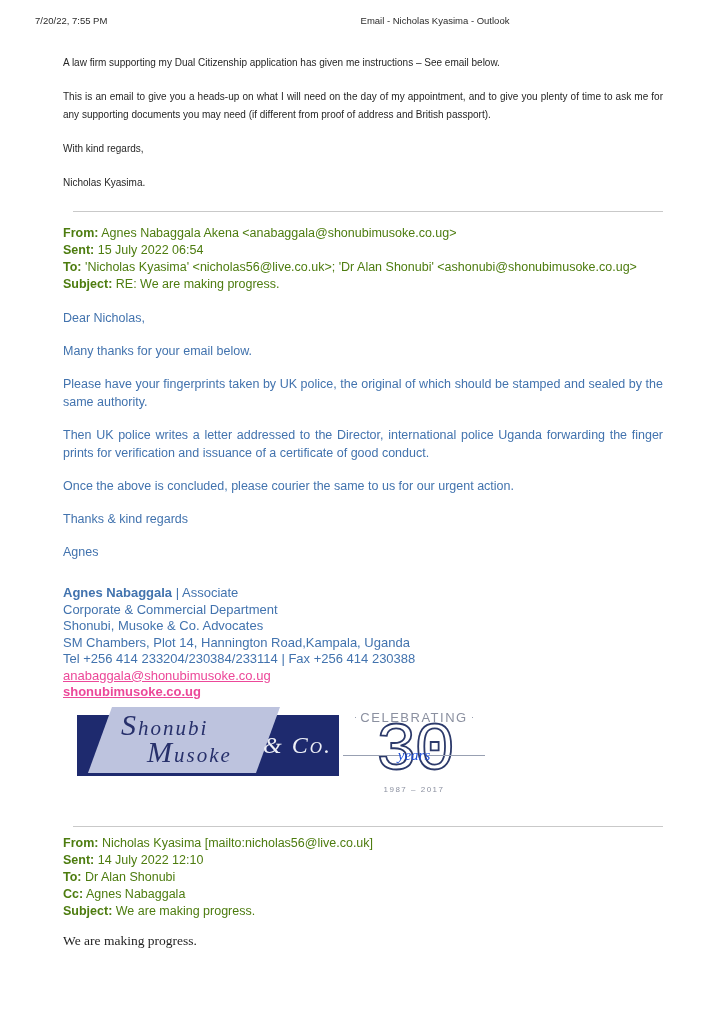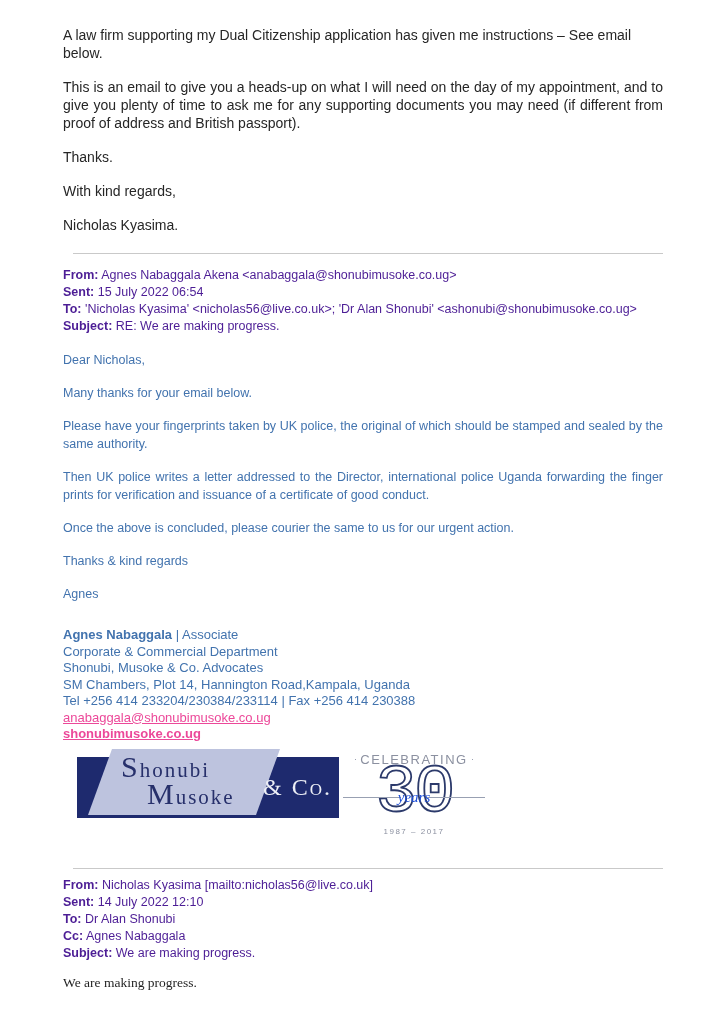--- a/index.html
+++ b/index.html
@@ -18,45 +18,45 @@
     height:13px;
     font-size:9.5px;
     color:#2b2b2b;
   }
   .print-date{position:absolute;left:35px;top:15px;}
   .print-title{position:absolute;left:435px;top:15px;transform:translateX(-50%);white-space:nowrap;}
 
   .content{padding:0 61px 0 63px;}
 
   p{margin:0;}
-  .para{font-size:14px;line-height:18px;margin-top:16px;color:#262626;}
+  .para{font-size:10px;line-height:18px;margin-top:16px;color:#262626;}
   .justify{text-align:justify;}
   .first-para{margin-top:26px;}
 
   hr.divider{
     border:none;border-top:1px solid #c9c9c9;
     margin:19px 0 13px 10px;
   }
   hr.divider2{
     border:none;border-top:1px solid #c9c9c9;
     margin:33px 0 8px 10px;
   }
 
-  .hdr-block{font-size:12.5px;line-height:17px;color:#4c1d95;}
+  .hdr-block{font-size:12.5px;line-height:17px;color:#4d7c0f;}
   .hdr-label{font-weight:bold;}
   .blue-para{font-size:12.5px;line-height:18px;margin-top:15px;color:#4273ae;}
 
   .sig-block{margin-top:24px;font-size:13px;line-height:16.5px;color:#4273ae;}
   .sig-name{font-weight:bold;}
   .sig-link{color:#ec4899;text-decoration:underline;display:inline-block;}
   .sig-link.bold{font-weight:bold;}
 
   
   .logo-row{display:flex;align-items:flex-start;margin-top:6px;height:86px;margin-left:14px;}
-  .logo-left{position:relative;width:262px;height:69px;flex:none;}
+  .logo-left{position:relative;width:262px;height:69px;flex:none;font-style:italic;}
   .logo-navy{position:absolute;left:0;right:0;top:8px;bottom:0;background:#1e2a6e;}
   .logo-para{position:absolute;top:0;left:23px;width:168px;height:66px;background:#bdc3de;transform:skewX(-20deg);}
   .logo-text{position:absolute;top:3px;left:44px;z-index:2;}
   .logo-line{
     font-family:"Liberation Serif", serif;color:#27306b;
     font-size:21px;letter-spacing:2px;line-height:1.0;
   }
   .logo-line::first-letter{font-size:30px;}
   .logo-line2{margin-left:26px;margin-top:-3px;}
   .logo-co{
@@ -87,26 +87,29 @@
   .serif-para{
     font-family:"Liberation Serif", serif;
     font-size:13.5px;line-height:17px;margin-top:12px;color:#1f1f1f;
   }
 </style>
 </head>
 <body>
 
 <div class="page">
 
+  <div class="print-header">
+    <span class="print-date">7/20/22, 7:55 PM</span>
+    <span class="print-title">Email - Nicholas Kyasima - Outlook</span>
+  </div>
 
   <div class="content">
 
     <p class="para first-para">A law firm supporting my Dual Citizenship application has given me instructions – See email below.</p>
     <p class="para justify">This is an email to give you a heads-up on what I will need on the day of my appointment, and to give you plenty of time to ask me for any supporting documents you may need (if different from proof of address and British passport).</p>
-    <p class="para">Thanks.</p>
     <p class="para">With kind regards,</p>
     <p class="para">Nicholas Kyasima.</p>
 
     <hr class="divider">
 
     <div class="hdr-block">
       <div><span class="hdr-label">From:</span> <span>Agnes Nabaggala Akena &lt;anabaggala@shonubimusoke.co.ug&gt;</span></div>
       <div><span class="hdr-label">Sent:</span> <span>15 July 2022 06:54</span></div>
       <div><span class="hdr-label">To:</span> <span>'Nicholas Kyasima' &lt;nicholas56@live.co.uk&gt;; 'Dr Alan Shonubi' &lt;ashonubi@shonubimusoke.co.ug&gt;</span></div>
       <div><span class="hdr-label">Subject:</span> <span>RE: We are making progress.</span></div>

